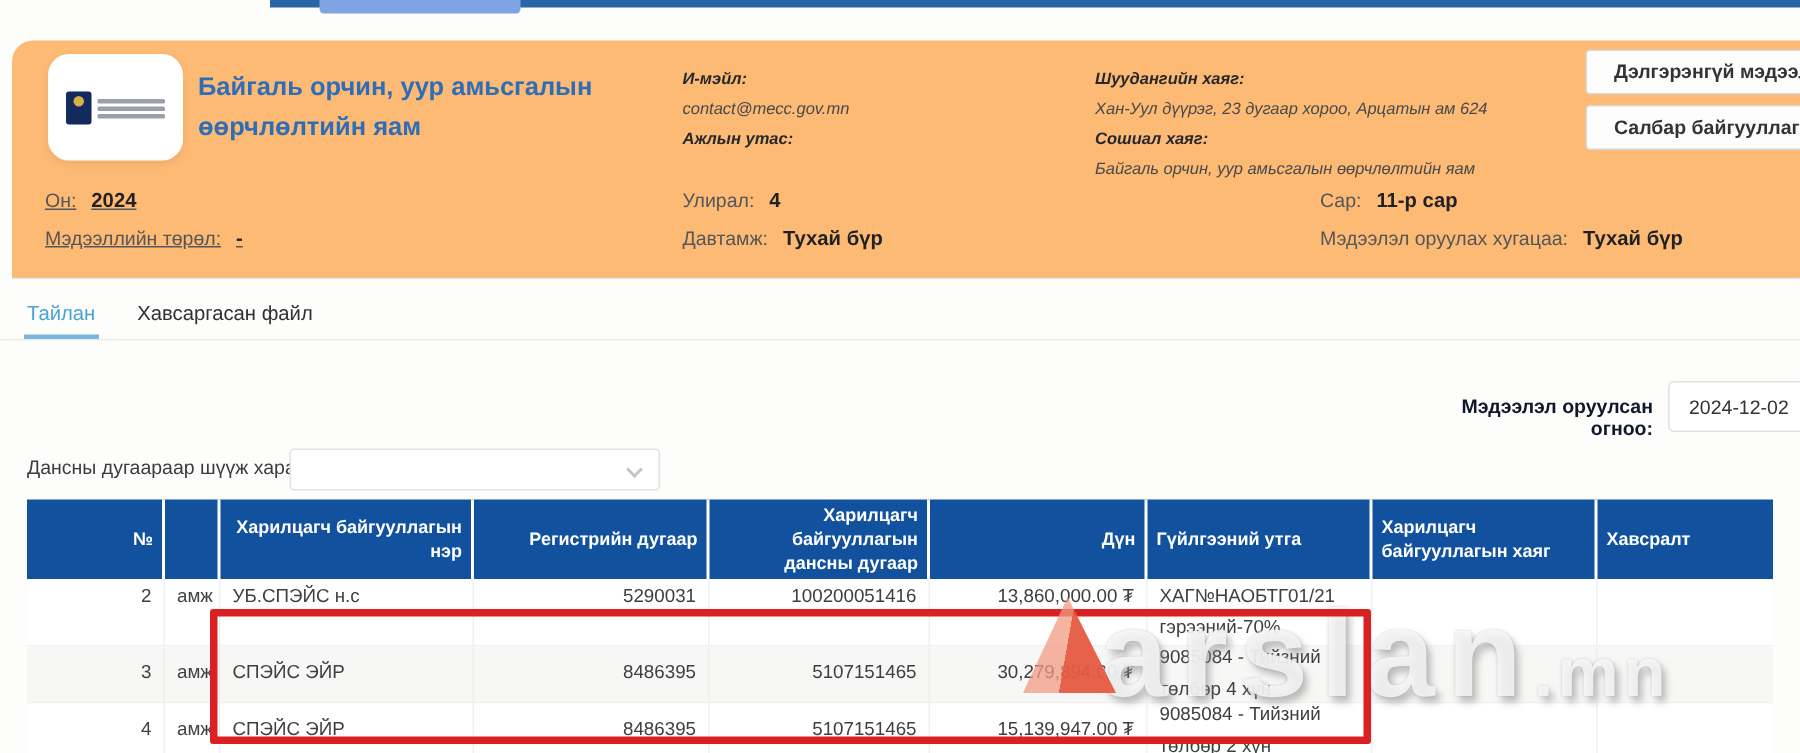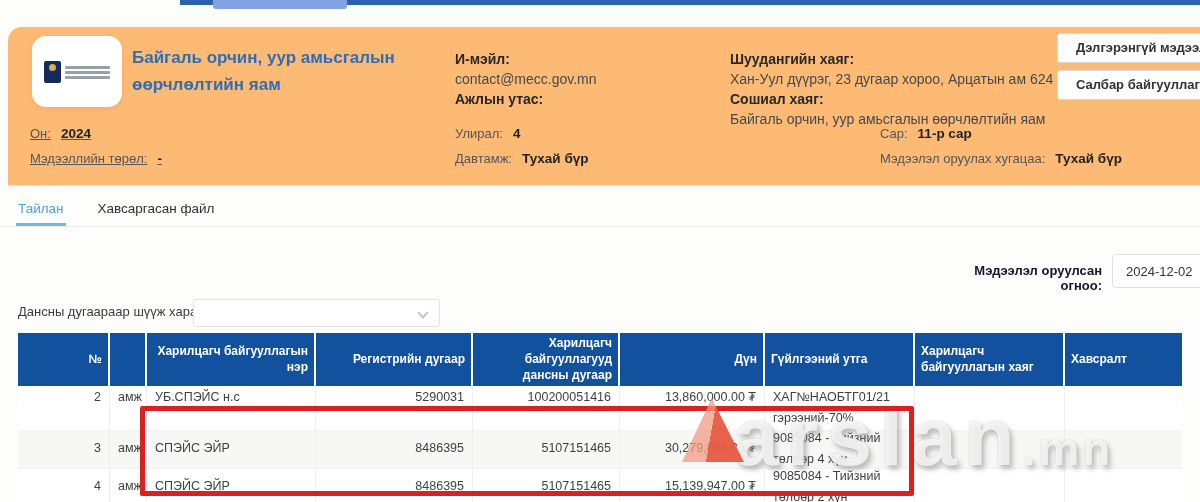--- a/index.html
+++ b/index.html
@@ -17,38 +17,38 @@
   .logo-box { position:absolute; left:24px; top:9px; width:90px; height:71px; background:#fff;
               border-radius:14px; box-shadow:0 2px 6px rgba(0,0,0,0.07); }
   .emblem { position:absolute; left:12px; top:24px; width:66px; height:24px; display:flex; align-items:center; gap:4px; }
   .emblem .seal { width:17px; height:22px; background:#122a5c; border-radius:2px; position:relative; }
   .emblem .seal:after { content:""; position:absolute; left:5px; top:3px; width:7px; height:7px;
                         border-radius:50%; background:#d8b04a; }
   .emblem .lines { flex:1; }
   .emblem .lines i { display:block; height:3px; background:#9aa0a8; margin:2px 0; border-radius:1px; }
   .org-title { position:absolute; left:124px; top:17px; width:300px; font-size:17px; line-height:27px;
                font-weight:bold; color:#2f6db6; }
-  .info-col { position:absolute; top:22px; font-size:14px; line-height:20px; color:#47494c; }
+  .info-col { position:absolute; top:16px; font-size:11px; line-height:20px; color:#47494c;font-style:italic; }
   .info-col .lbl { font-weight:bold; color:#26282b; }
   .col-a { left:447px; width:260px; }
   .col-b { left:722px; width:330px; }
   .hbtn { position:absolute; left:1049px; width:200px; height:30px; background:#fdfdfd;
           border:1px solid #d8d8d8; border-radius:3px; font-weight:bold; font-size:13px; color:#333;
           text-align:left; padding:0 0 0 18px; line-height:28px; font-family:"Liberation Sans",sans-serif; }
   .hbtn.b1 { top:6px; } .hbtn.b2 { top:43px; }
 
   
   .meta-item { position:absolute; font-size:13px; color:#54565a; white-space:nowrap; }
   .meta-item b { color:#1f2124; font-size:13.5px; margin-left:10px; }
   .m-r1 { top:99px; } .m-r2 { top:124px; }
   .m-c1 { left:22px;text-decoration:underline; } .m-c2 { left:447px; } .m-c3 { left:872px; }
 
   
   .tabs { position:absolute; left:0; top:198px; width:1200px; height:29px; border-bottom:1px solid #ececec;
-          display:flex; gap:30px; padding-left:16px; }
+          display:flex; gap:24px; padding-left:16px; }
   .tab { font-size:13.5px; color:#2e3033; padding:3px 2px 8px; cursor:pointer; }
   .tab.active { color:#4aa3d8; border-bottom:3px solid #79b6dd; }
 
   
   .date-label { position:absolute; left:930px; top:263px; width:172px; text-align:right;
                 font-size:13px; font-weight:bold; color:#0f172a; }
   .date-input { position:absolute; left:1112px; top:254px; width:120px; height:34px;
                 border:1px solid #e0e0e0; border-radius:4px; background:#fff; padding:0 0 0 13px;
                 font-size:13px; color:#333; font-family:"Liberation Sans",sans-serif; }
 
@@ -154,21 +154,21 @@
   <div class="filter-select">
     <span class="chev"></span>
   </div>
 
   <div class="tbl">
     <div class="trow thead">
       <div class="th c0 ar">№</div>
       <div class="th c1"></div>
       <div class="th c2 ac">Харилцагч байгууллагын нэр</div>
       <div class="th c3 ar">Регистрийн дугаар</div>
-      <div class="th c4 ar">Харилцагч байгууллагууд дансны дугаар</div>
+      <div class="th c4 ar">Харилцагч байгууллагын дансны дугаар</div>
       <div class="th c5 ar">Дүн</div>
       <div class="th c6">Гүйлгээний утга</div>
       <div class="th c7">Харилцагч байгууллагын хаяг</div>
       <div class="th c8">Хавсралт</div>
     </div>
 
     <div class="trow body-row r-cut">
       <div class="td c0 ar">2</div>
       <div class="td c1">амж</div>
       <div class="td c2">УБ.СПЭЙС н.с</div>

